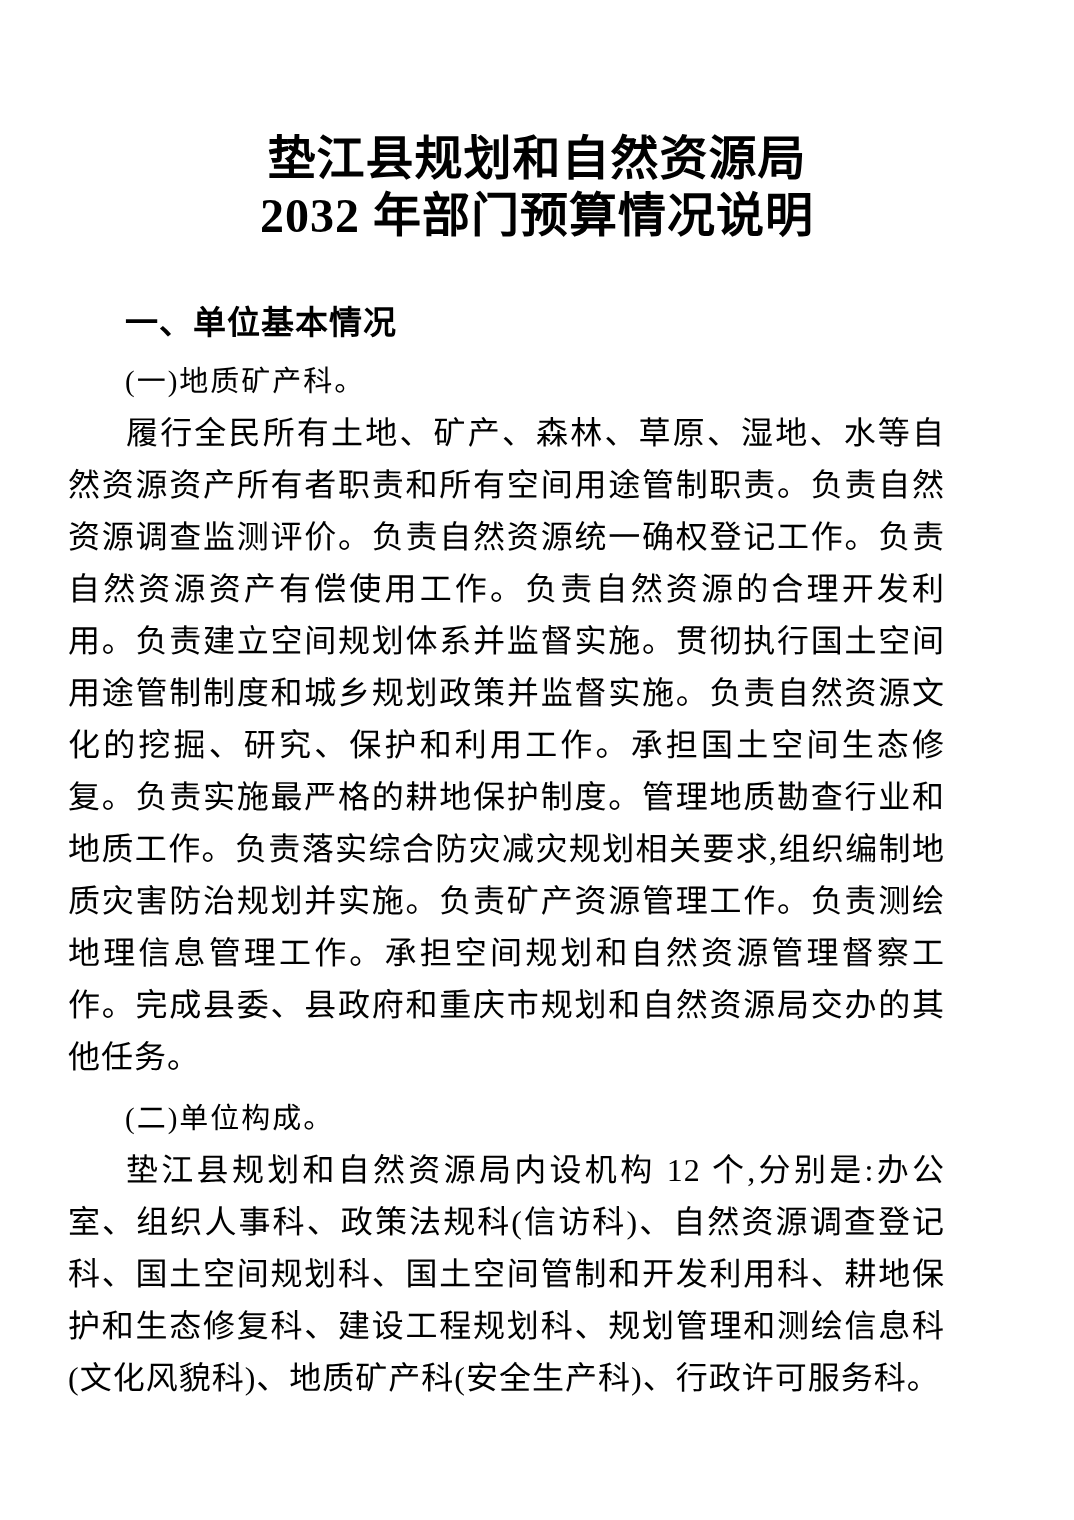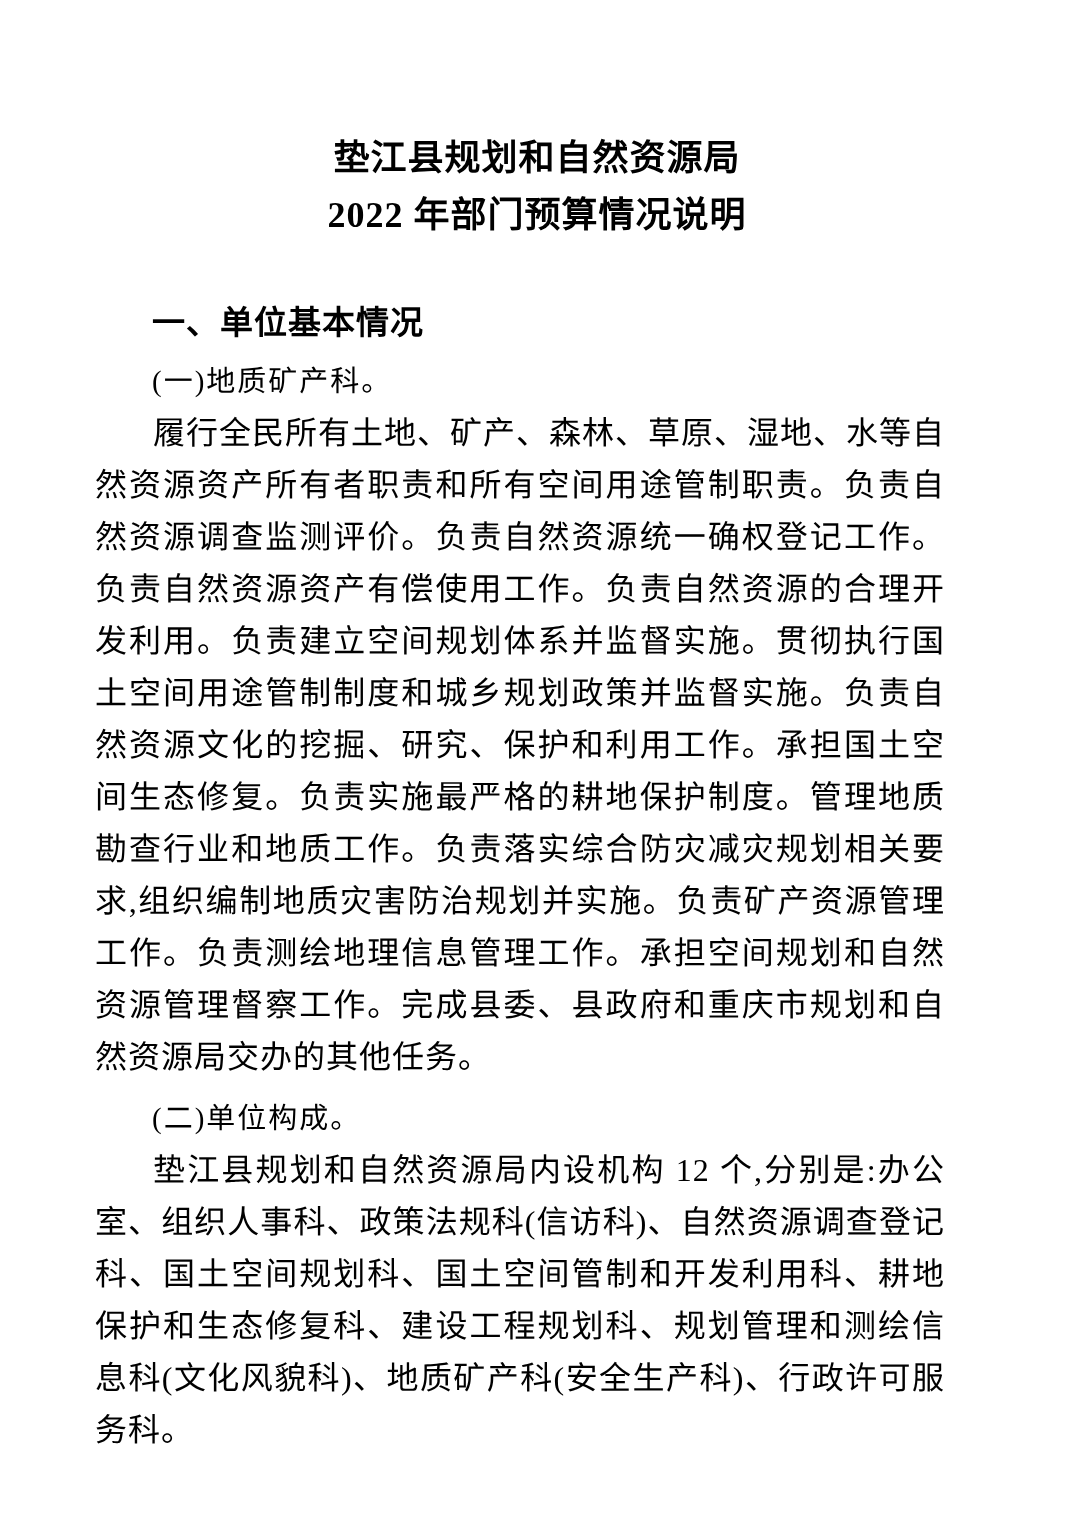--- a/index.html
+++ b/index.html
@@ -13,31 +13,31 @@
     height: 1520px;
     margin: 0 auto;
     background: #ffffff;
     color: #000000;
     overflow: hidden;
     font-family: "Liberation Serif", "DejaVu Serif", serif;
   }
   .doc-title {
     margin: 130px 0 0 0;
     text-align: center;
-    font-size: 36px;
+    font-size: 48px;
     font-weight: bold;
     line-height: 57px;
     font-family: "Liberation Serif", "DejaVu Serif", serif;
     letter-spacing: 1px;
   }
   .doc-title .title-line {
     display: block;
   }
   .content {
-    padding: 0 129px 0 95px; 
+    padding: 0 129px 0 68px; 
   }
   .section-heading {
     margin: 56px 0 0 0;
     font-size: 33px;
     font-weight: bold;
     line-height: 46px;
     text-indent: 57px;
     font-family: "Liberation Sans", "DejaVu Sans", sans-serif;
     letter-spacing: 1px;
   }
@@ -61,21 +61,21 @@
     font-family: "Liberation Serif", "DejaVu Serif", serif;
   }
 </style>
 </head>
 <body>
 
 <div class="page">
 
   <h1 class="doc-title">
     <span class="title-line">垫江县规划和自然资源局</span>
-    <span class="title-line">2022 年部门预算情况说明</span>
+    <span class="title-line">2032 年部门预算情况说明</span>
   </h1>
 
   <div class="content">
 
     <h2 class="section-heading">一、单位基本情况</h2>
 
     <h3 class="subsection-heading">(一)地质矿产科。</h3>
 
     <p class="body-para">履行全民所有土地、矿产、森林、草原、湿地、水等自然资源资产所有者职责和所有空间用途管制职责。负责自然资源调查监测评价。负责自然资源统一确权登记工作。负责自然资源资产有偿使用工作。负责自然资源的合理开发利用。负责建立空间规划体系并监督实施。贯彻执行国土空间用途管制制度和城乡规划政策并监督实施。负责自然资源文化的挖掘、研究、保护和利用工作。承担国土空间生态修复。负责实施最严格的耕地保护制度。管理地质勘查行业和地质工作。负责落实综合防灾减灾规划相关要求,组织编制地质灾害防治规划并实施。负责矿产资源管理工作。负责测绘地理信息管理工作。承担空间规划和自然资源管理督察工作。完成县委、县政府和重庆市规划和自然资源局交办的其他任务。</p>
 

